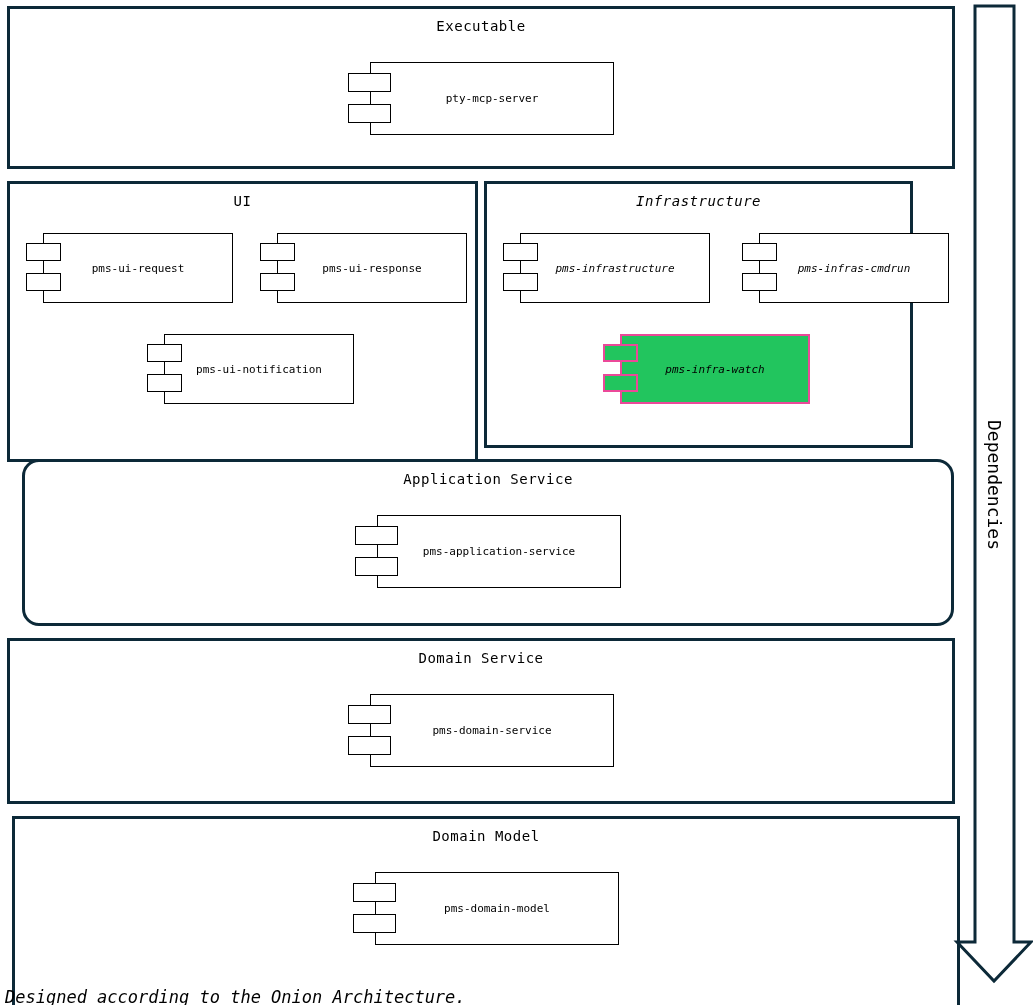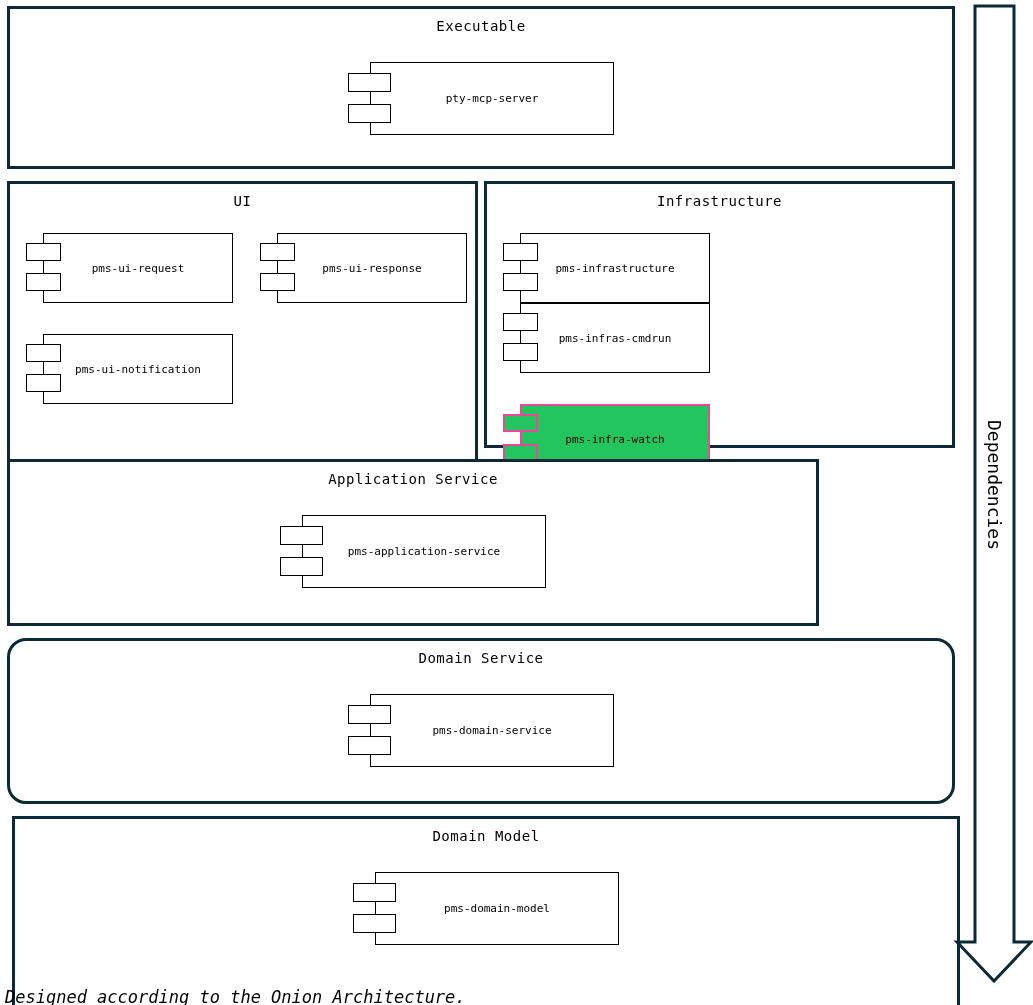--- a/index.html
+++ b/index.html
@@ -7,23 +7,23 @@
     position:relative; width:1033px; height:1005px; overflow:hidden;
     font-family:"DejaVu Sans Mono","Liberation Mono",monospace;
     color:#000;
   }
   .layer {
     position:absolute; box-sizing:border-box;
     border:3px solid #0c2938; background:#ffffff;
   }
   #layer-executable      { left:7px;   top:6px;   width:948px; height:163px; }
   #layer-ui              { left:7px;   top:181px; width:471px; height:281px; }
-  #layer-infrastructure  { left:484px; top:181px; width:471px; height:267px; }
-  #layer-application     { left:7px;   top:459px; width:812px; height:167px; }
-  #layer-domain-service  { left:7px;   top:638px; width:948px; height:166px;border-radius:19px; }
+  #layer-infrastructure  { left:484px; top:181px; width:429px; height:267px;font-style:italic; }
+  #layer-application     { left:22px;   top:459px; width:932px; height:167px;border-radius:17px; }
+  #layer-domain-service  { left:7px;   top:638px; width:948px; height:166px; }
   #layer-domain-model    { left:12px;   top:816px; width:948px; height:206px; }
 
   .layer-title {
     padding-top:9px; text-align:center;
     font-size:14px; letter-spacing:0.5px; white-space:pre;
   }
 
   
   .component { position:relative; width:max-content; }
   .comp-main {
@@ -43,23 +43,23 @@
   .comp-sm .comp-tab  { width:35px; height:18px; }
   .comp-sm .tab1 { top:10px; }
   .comp-sm .tab2 { top:40px; }
 
   .highlight .comp-main,
   .highlight .comp-tab { border:2px solid #ec4899; background:#22c55e; }
 
   .center-wrap { display:flex; justify-content:center; margin-top:28px; }
   .row { display:flex; }
   .row-1 { margin-top:24px; padding-left:16px; column-gap:27px; }
-  .row-2 { margin-top:31px; padding-left:16px; }
+  .row-2 { margin-top:31px; padding-left:16px;justify-content:center; }
   #layer-infrastructure .row-1,
-  #layer-infrastructure .row-2 { column-gap:1px;flex-direction:column; }
+  #layer-infrastructure .row-2 { column-gap:32px; }
 
   #dependencies-arrow { position:absolute; left:950px; top:0; width:83px; height:1005px; }
   #dependencies-arrow text {
     font-family:"DejaVu Sans Mono","Liberation Mono",monospace;
     font-size:18px; fill:#000;
   }
   #caption {
     position:absolute; left:5px; top:987px;
     font-style:italic; font-size:17px; white-space:pre;
   }

